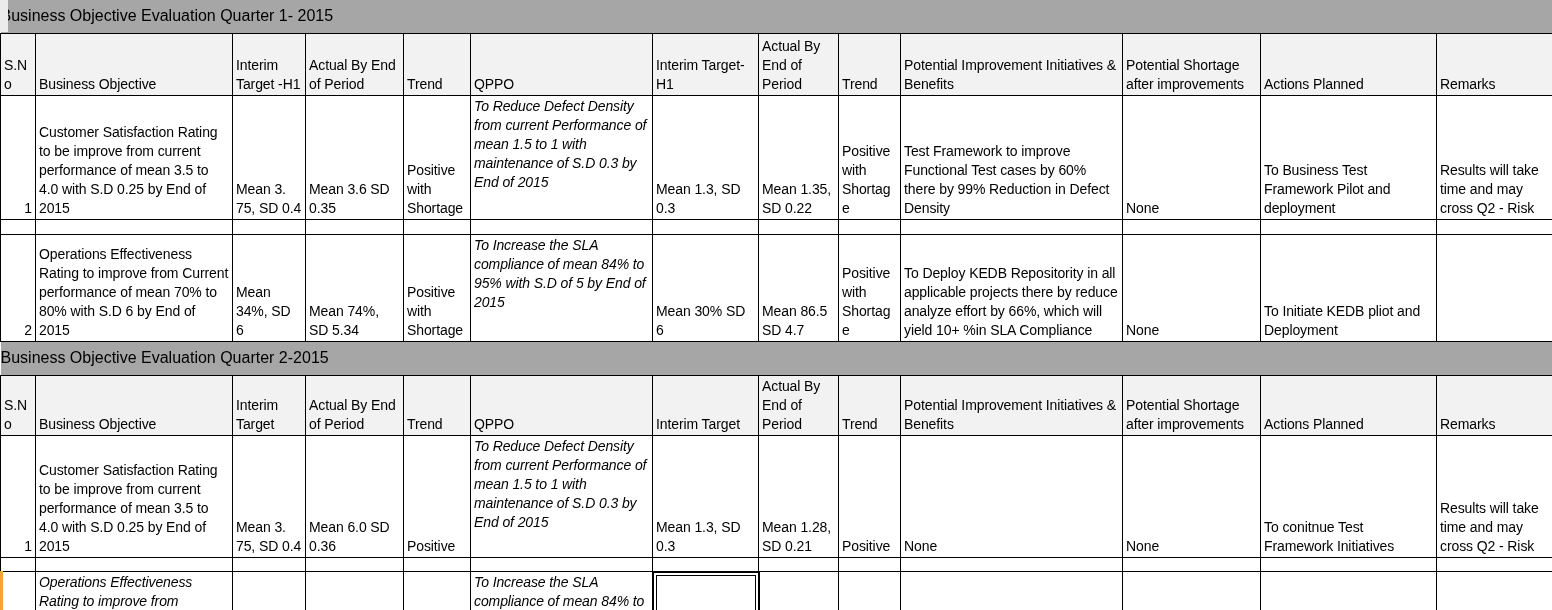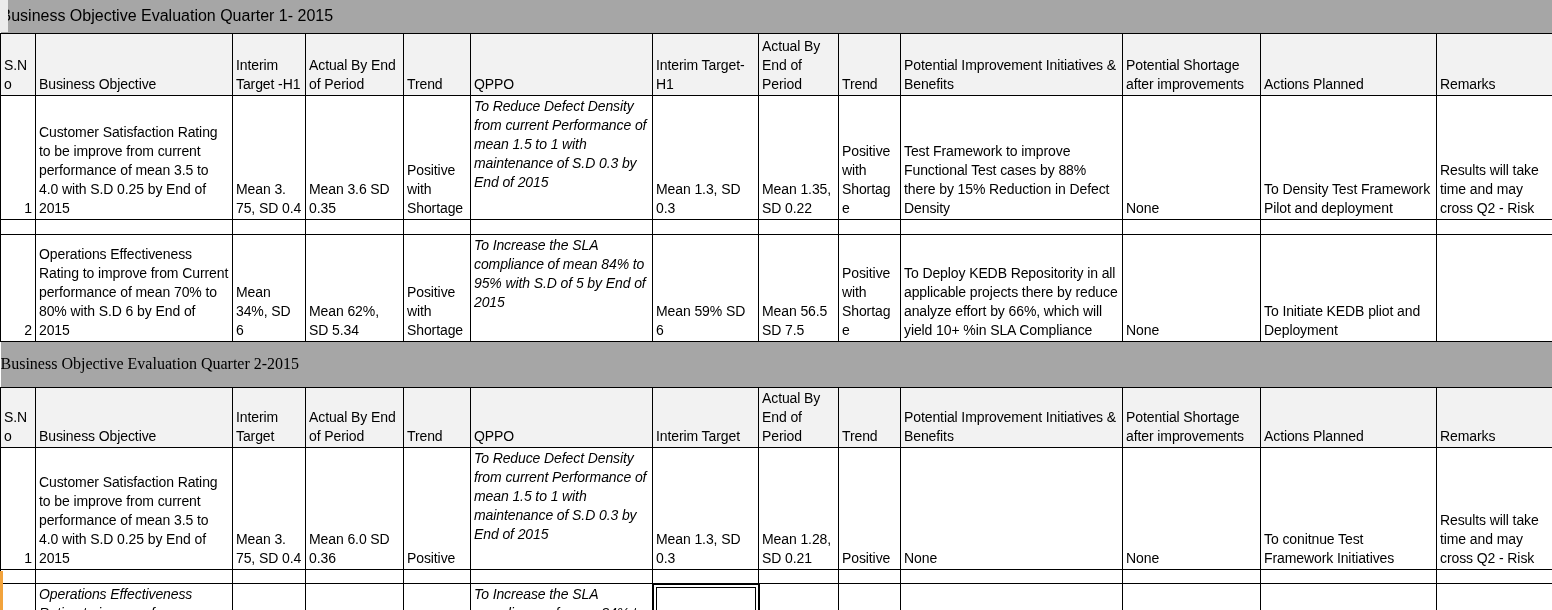--- a/index.html
+++ b/index.html
@@ -84,23 +84,23 @@
         <tr style="height: 124px;">
           <td class="cell sno">1</td>
           <td class="cell">Customer Satisfaction Rating to be improve from current performance of  mean 3.5 to 4.0 with S.D 0.25 by End of 2015</td>
           <td class="cell">Mean 3. 75, SD 0.4</td>
           <td class="cell">Mean 3.6 SD 0.35</td>
           <td class="cell">Positive with Shortage</td>
           <td class="cell va-top">To Reduce Defect Density from current Performance of mean 1.5 to 1 with maintenance of S.D 0.3 by End of 2015</td>
           <td class="cell">Mean 1.3, SD 0.3</td>
           <td class="cell">Mean 1.35, SD 0.22</td>
           <td class="cell">Positive with Shortage</td>
-          <td class="cell">Test Framework to improve Functional Test cases by 88% there by 15% Reduction in Defect Density</td>
-          <td class="cell">None</td>
-          <td class="cell">To Density Test Framework Pilot and deployment</td>
+          <td class="cell">Test Framework to improve Functional Test cases by 60% there by 99% Reduction in Defect Density</td>
+          <td class="cell">None</td>
+          <td class="cell">To Business Test Framework Pilot and deployment</td>
           <td class="cell">Results will take time and may cross Q2 - Risk</td>
         </tr>
         <tr style="height: 15px;">
           <td class="cell sno"></td>
           <td class="cell"></td>
           <td class="cell"></td>
           <td class="cell"></td>
           <td class="cell"></td>
           <td class="cell va-top"></td>
           <td class="cell"></td>
@@ -108,25 +108,25 @@
           <td class="cell"></td>
           <td class="cell"></td>
           <td class="cell"></td>
           <td class="cell"></td>
           <td class="cell"></td>
         </tr>
         <tr style="height: 107px;">
           <td class="cell sno">2</td>
           <td class="cell">Operations Effectiveness Rating to improve from Current performance of mean 70%  to 80% with S.D 6 by End of 2015</td>
           <td class="cell">Mean 34%, SD 6</td>
-          <td class="cell">Mean 62%, SD 5.34</td>
+          <td class="cell">Mean 74%, SD 5.34</td>
           <td class="cell">Positive with Shortage</td>
           <td class="cell va-top">To Increase the SLA compliance of mean 84% to 95% with S.D of 5 by End of 2015</td>
-          <td class="cell">Mean 59% SD 6</td>
-          <td class="cell">Mean 56.5 SD 7.5</td>
+          <td class="cell">Mean 30% SD 6</td>
+          <td class="cell">Mean 86.5 SD 4.7</td>
           <td class="cell">Positive with Shortage</td>
           <td class="cell">To Deploy KEDB Repositority in all applicable projects there by reduce analyze effort by 66%, which will yield 10+ %in SLA Compliance</td>
           <td class="cell">None</td>
           <td class="cell">To Initiate KEDB pliot and Deployment</td>
           <td class="cell"></td>
         </tr>
       </tbody>
     </table>
     <table class="grid">
       <colgroup>
@@ -138,21 +138,21 @@
         <col style="width: 182px;">
         <col style="width: 106px;">
         <col style="width: 80px;">
         <col style="width: 62px;">
         <col style="width: 222px;">
         <col style="width: 138px;">
         <col style="width: 176px;">
         <col style="width: 116px;">
       </colgroup>
       <tbody>
-        <tr style="height: 46px; font-family: Liberation Serif, serif;">
+        <tr style="height: 34px;">
           <td colspan="13" class="title-cell">Business Objective Evaluation Quarter 2-2015</td>
         </tr>
         <tr style="height: 59px;">
           <td class="cell header-cell">S.No</td>
           <td class="cell header-cell">Business Objective</td>
           <td class="cell header-cell">Interim Target</td>
           <td class="cell header-cell">Actual By End of Period</td>
           <td class="cell header-cell">Trend</td>
           <td class="cell header-cell">QPPO</td>
           <td class="cell header-cell">Interim Target</td>

